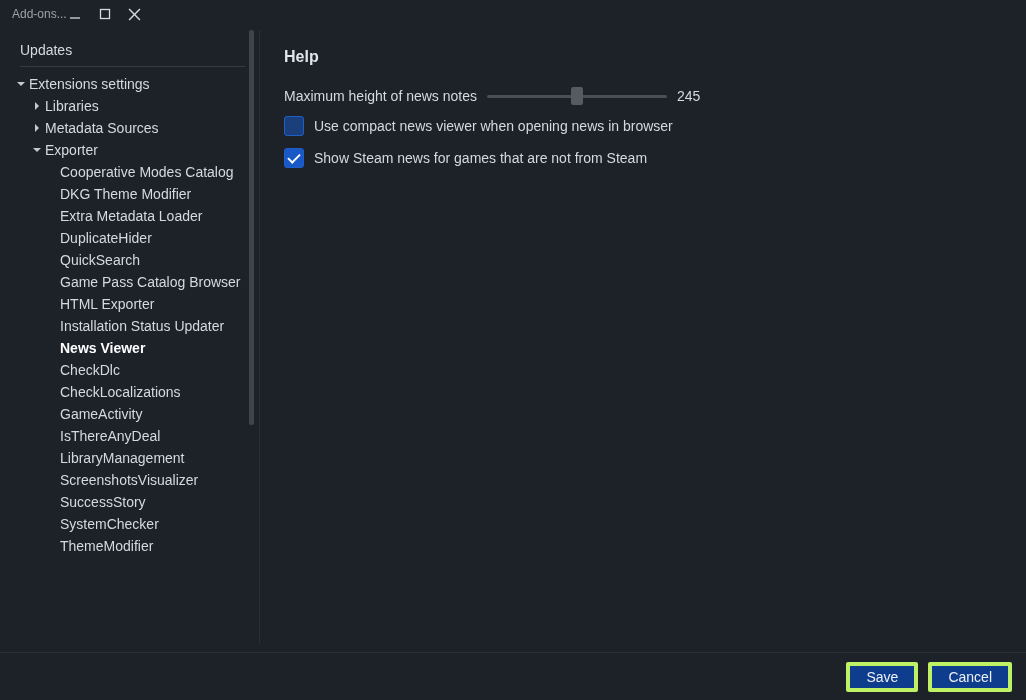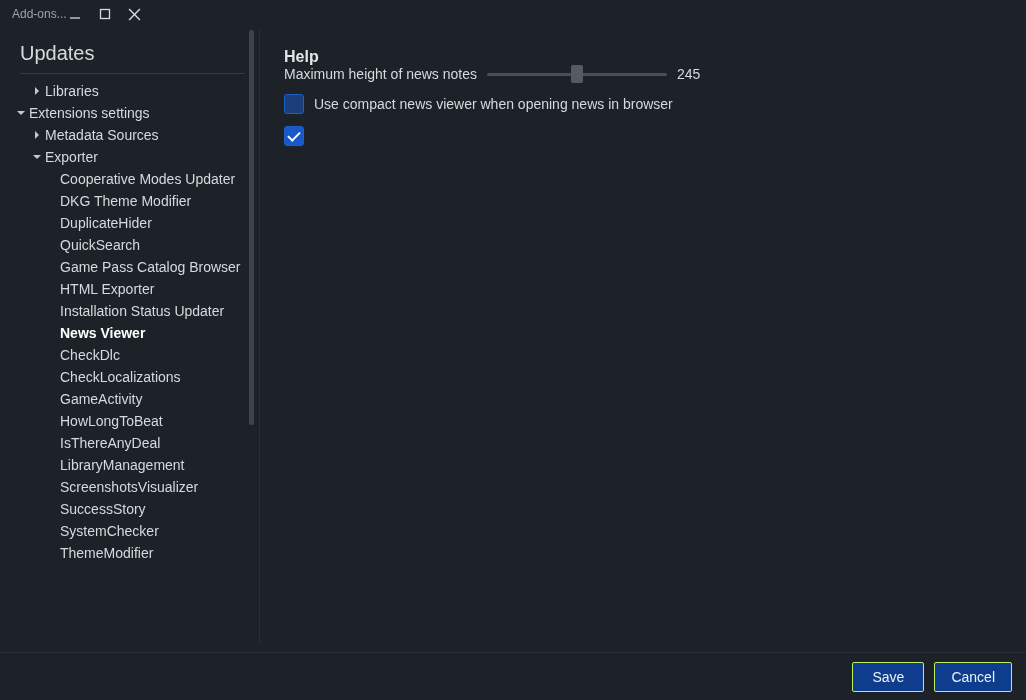--- a/index.html
+++ b/index.html
@@ -61,21 +61,21 @@
     height: 395px;
     background: #3e444c;
     border-radius: 2px;
   }
   .sidebar-inner {
     padding: 8px 10px 8px 8px;
   }
   .updates-header {
     padding: 4px 4px 8px 4px;
     color: #d6d9dd;
-    font-size: 20px;
+    font-size: 14px;
   }
   .sep {
     height: 1px;
     background: #353b43;
     margin: 0 4px 6px 4px;
   }
   .tree-row {
     display: flex;
     align-items: center;
     height: 22px;
@@ -99,20 +99,21 @@
   .indent-1 { padding-left: 16px; }
   .indent-2 { padding-left: 44px; }
 
   .content {
     flex: 1;
     padding: 18px 24px;
   }
   .section-title {
     font-size: 16px;
     color: #e2e4e7;
+    margin-bottom: 22px;
     font-weight: 600;
   }
   .row {
     display: flex;
     align-items: center;
     margin-bottom: 12px;
     gap: 10px;
   }
   .row-label {
     color: #d6d9dd;
@@ -176,21 +177,21 @@
     align-items: center;
     gap: 10px;
     padding: 0 14px;
     border-top: 1px solid #2a2f36;
     background: #1d2229;
   }
   .btn {
     min-width: 72px;
     height: 30px;
     background: #0f3d8e;
-    border: 1px solid #bef264;
+    border: 4px solid #bef264;
     color: #eef1f5;
     font-size: 14px;
     border-radius: 2px;
     padding: 0 16px;
     display: flex;
     align-items: center;
     justify-content: center;
     cursor: pointer;
   }
 </style>
@@ -220,54 +221,57 @@
 </div>
 
 <div class="window-body">
 
   <div class="sidebar">
     <div class="sidebar-scroll"></div>
     <div class="sidebar-inner">
       <div class="updates-header">Updates</div>
       <div class="sep"></div>
 
+      <div class="tree-row indent-0">
+        <svg class="caret" viewBox="0 0 10 10">
+            <path d="M1 3 L5 7 L9 3 Z" fill="#c5c8cc"></path>
+          </svg>
+        <span>Extensions settings</span>
+      </div>
+
       <div class="tree-row indent-1">
         <svg class="caret" viewBox="0 0 10 10">
             <path d="M3 1 L7 5 L3 9 Z" fill="#c5c8cc"></path>
           </svg>
         <span>Libraries</span>
       </div>
 
-      <div class="tree-row indent-0">
-        <svg class="caret" viewBox="0 0 10 10">
-            <path d="M1 3 L5 7 L9 3 Z" fill="#c5c8cc"></path>
-          </svg>
-        <span>Extensions settings</span>
-      </div>
-
       <div class="tree-row indent-1">
         <svg class="caret" viewBox="0 0 10 10">
             <path d="M3 1 L7 5 L3 9 Z" fill="#c5c8cc"></path>
           </svg>
         <span>Metadata Sources</span>
       </div>
 
       <div class="tree-row indent-1">
         <svg class="caret" viewBox="0 0 10 10">
             <path d="M1 3 L5 7 L9 3 Z" fill="#c5c8cc"></path>
           </svg>
         <span>Exporter</span>
       </div>
 
       <div id="generic-items">
           <div class="tree-row indent-2 leaf">
-            <span>Cooperative Modes Updater</span>
+            <span>Cooperative Modes Catalog</span>
           </div>
           <div class="tree-row indent-2 leaf">
             <span>DKG Theme Modifier</span>
+          </div>
+          <div class="tree-row indent-2 leaf">
+            <span>Extra Metadata Loader</span>
           </div>
           <div class="tree-row indent-2 leaf">
             <span>DuplicateHider</span>
           </div>
           <div class="tree-row indent-2 leaf">
             <span>QuickSearch</span>
           </div>
           <div class="tree-row indent-2 leaf">
             <span>Game Pass Catalog Browser</span>
           </div>
@@ -281,23 +285,20 @@
             <span>News Viewer</span>
           </div>
           <div class="tree-row indent-2 leaf">
             <span>CheckDlc</span>
           </div>
           <div class="tree-row indent-2 leaf">
             <span>CheckLocalizations</span>
           </div>
           <div class="tree-row indent-2 leaf">
             <span>GameActivity</span>
-          </div>
-          <div class="tree-row indent-2 leaf">
-            <span>HowLongToBeat</span>
           </div>
           <div class="tree-row indent-2 leaf">
             <span>IsThereAnyDeal</span>
           </div>
           <div class="tree-row indent-2 leaf">
             <span>LibraryManagement</span>
           </div>
           <div class="tree-row indent-2 leaf">
             <span>ScreenshotsVisualizer</span>
           </div>
@@ -326,20 +327,21 @@
       <span class="slider-value">245</span>
     </div>
 
     <div id="checks">
         <div class="row">
           <div class="checkbox"></div>
           <span class="check-label">Use compact news viewer when opening news in browser</span>
         </div>
         <div class="row">
           <div class="checkbox checked"></div>
+          <span class="check-label">Show Steam news for games that are not from Steam</span>
         </div>
       </div>
   </div>
 </div>
 
 <div class="footer">
   <div class="btn">Save</div>
   <div class="btn">Cancel</div>
 </div>
 

